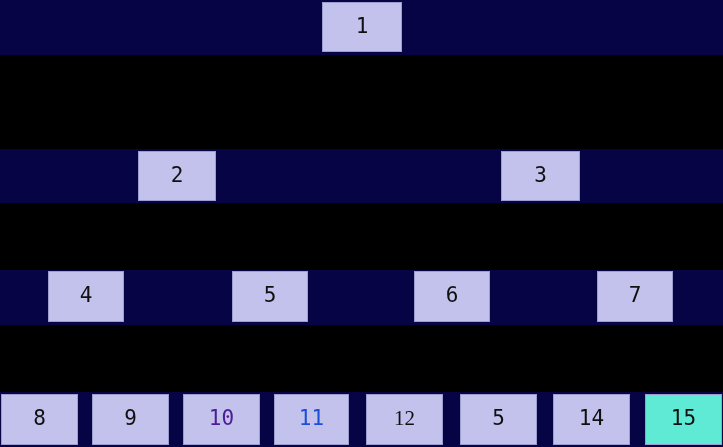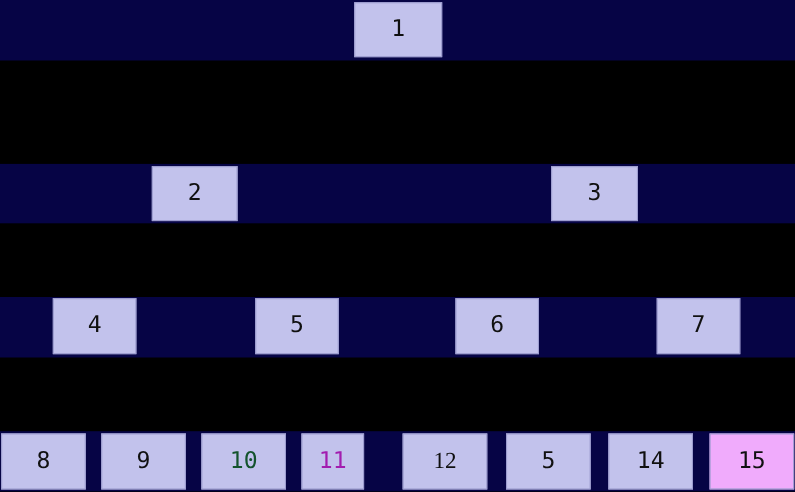--- a/index.html
+++ b/index.html
@@ -71,32 +71,32 @@
       </div>
       <div class="node" style="left: 597px; top: 271px; width: 76px; height: 51px; background: rgb(194, 194, 236); border-color: rgb(156, 156, 207); color: rgb(16, 16, 16);">
         <span>7</span>
       </div>
       <div class="node" style="left: 1px; top: 394px; width: 77px; height: 51px; background: rgb(194, 194, 236); border-color: rgb(156, 156, 207); color: rgb(16, 16, 16);">
         <span>8</span>
       </div>
       <div class="node" style="left: 92px; top: 394px; width: 77px; height: 51px; background: rgb(194, 194, 236); border-color: rgb(156, 156, 207); color: rgb(16, 16, 16);">
         <span>9</span>
       </div>
-      <div class="node" style="left: 183px; top: 394px; width: 77px; height: 51px; background: rgb(194, 194, 236); border-color: rgb(156, 156, 207); color: #14532d;">
+      <div class="node" style="left: 183px; top: 394px; width: 77px; height: 51px; background: rgb(194, 194, 236); border-color: rgb(156, 156, 207); color: #4c1d95;">
         <span>10</span>
       </div>
-      <div class="node" style="left: 274px; top: 394px; width: 57px; height: 51px; background: rgb(194, 194, 236); border-color: rgb(156, 156, 207); color: #a21caf;">
+      <div class="node" style="left: 274px; top: 394px; width: 75px; height: 51px; background: rgb(194, 194, 236); border-color: rgb(156, 156, 207); color: #1d4ed8;">
         <span>11</span>
       </div>
       <div class="node" style="left: 366px; top: 394px; width: 77px; height: 51px; background: rgb(194, 194, 236); border-color: rgb(156, 156, 207); color: rgb(16, 16, 16); font-family: Liberation Serif, serif;">
         <span>12</span>
       </div>
       <div class="node" style="left: 460px; top: 394px; width: 77px; height: 51px; background: rgb(194, 194, 236); border-color: rgb(156, 156, 207); color: rgb(16, 16, 16);">
         <span>5</span>
       </div>
       <div class="node" style="left: 553px; top: 394px; width: 77px; height: 51px; background: rgb(194, 194, 236); border-color: rgb(156, 156, 207); color: rgb(16, 16, 16);">
         <span>14</span>
       </div>
-      <div class="node" style="left: 645px; top: 394px; width: 77px; height: 51px; background: #f0abfc; border-color: rgb(156, 156, 207); color: rgb(16, 16, 16);">
+      <div class="node" style="left: 645px; top: 394px; width: 77px; height: 51px; background: #5eead4; border-color: rgb(156, 156, 207); color: rgb(16, 16, 16);">
         <span>15</span>
       </div>
     </div>
 </div>
 
 </body></html>

